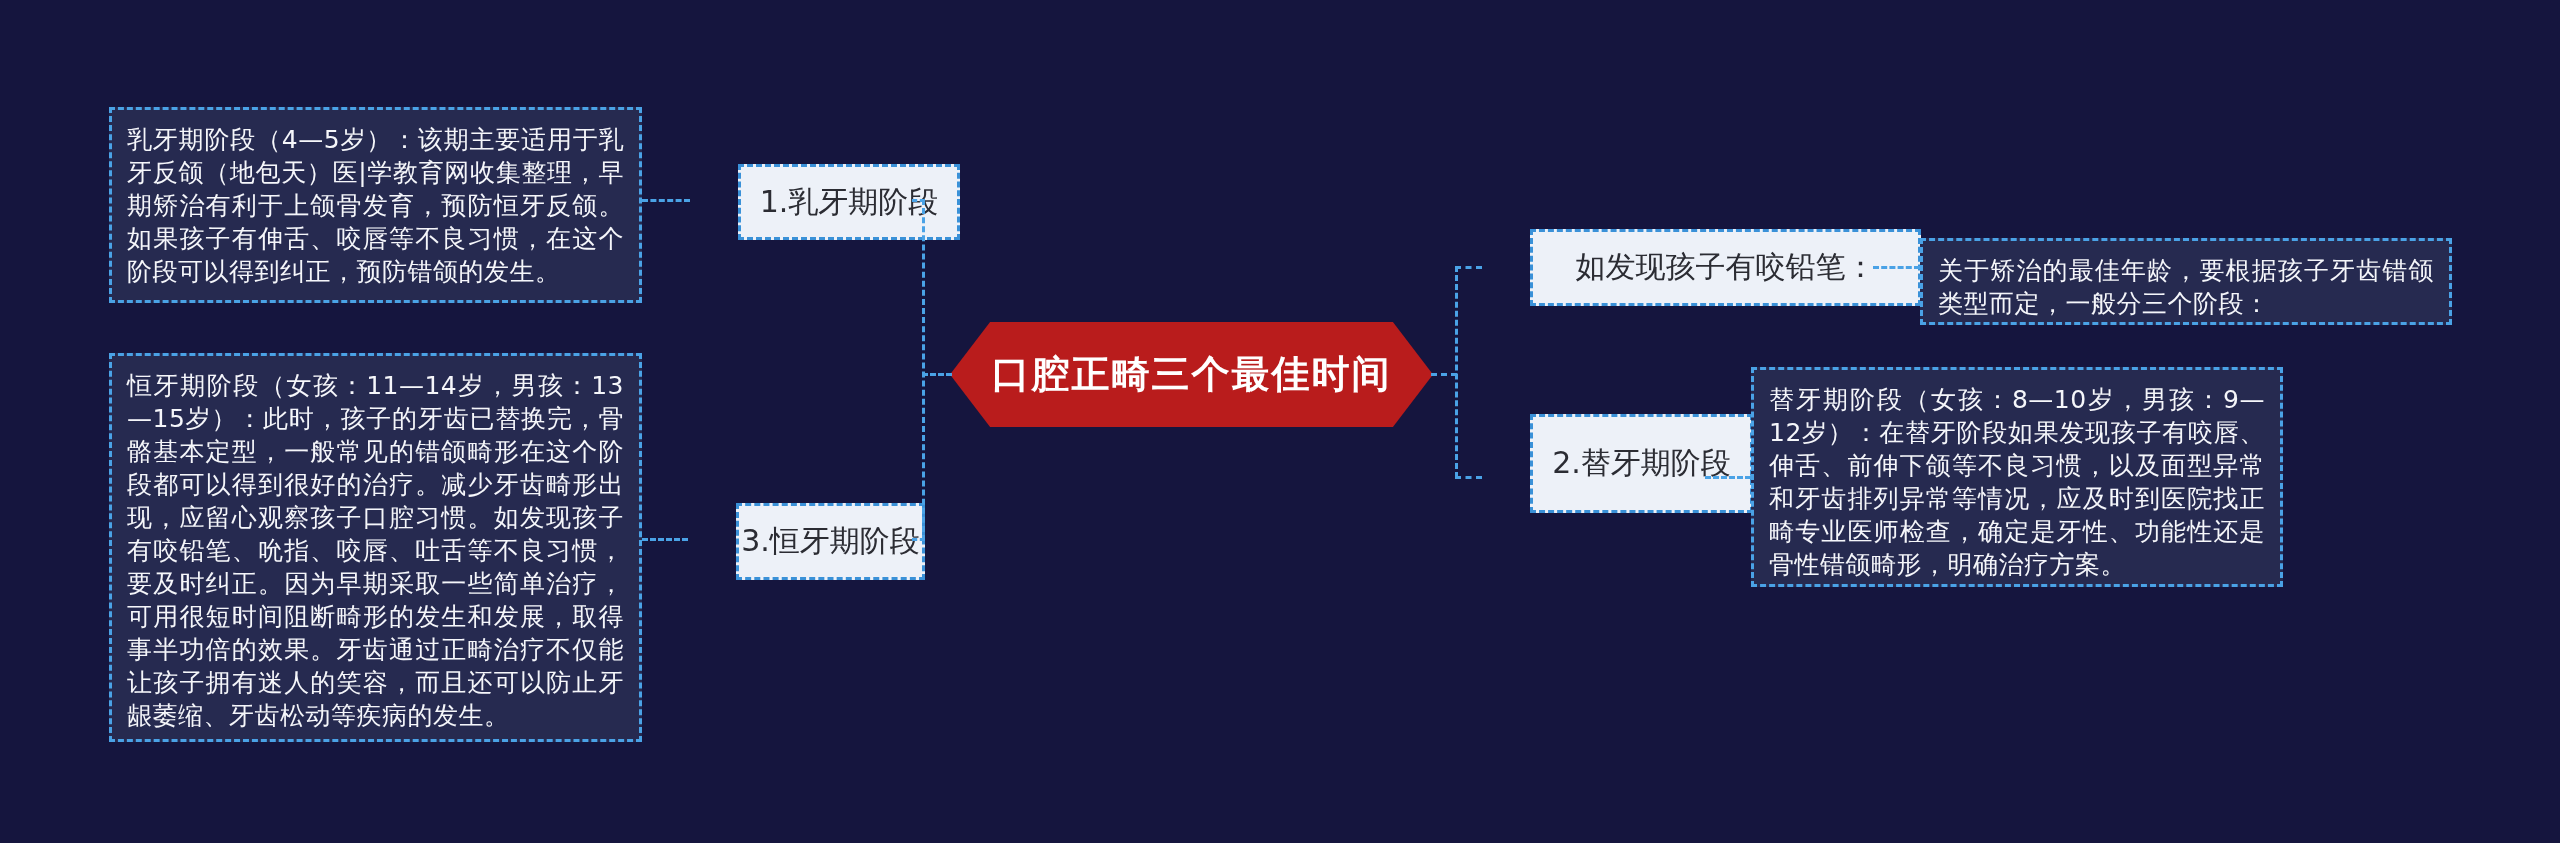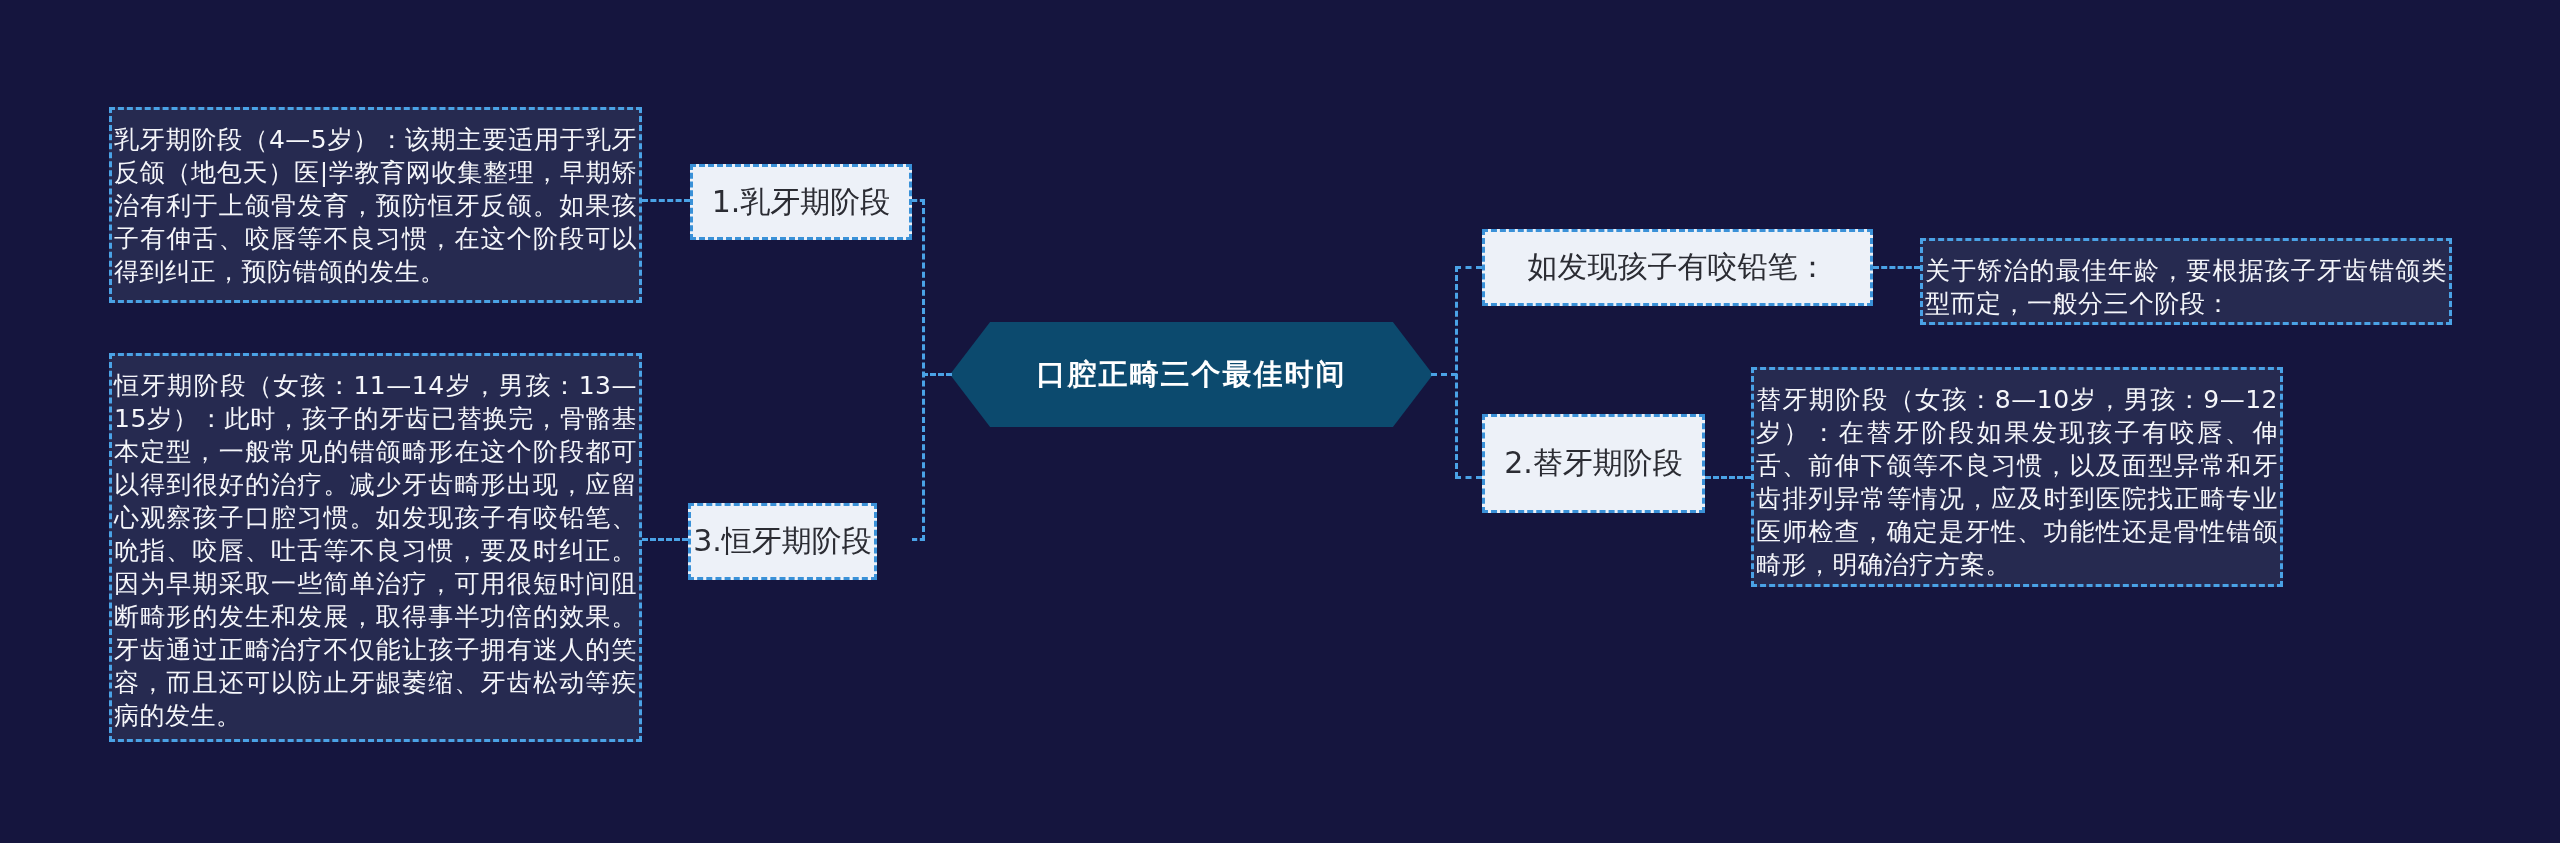--- a/index.html
+++ b/index.html
@@ -7,38 +7,39 @@
     width:2560px;height:843px;position:relative;overflow:hidden;
     background:#15153e;
     font-family:"DejaVu Sans","Liberation Sans",sans-serif;
   }
   .panel{
     position:absolute;box-sizing:border-box;
     background:#262a50;
     border:3px dashed #4aa2e6;
     color:#f5f6fa;
     font-size:25px;line-height:33px;
-    padding:13px 2px;
+    padding:13px 15px;
     letter-spacing:0.5px;
     text-align:justify;
   }
   .node{
     position:absolute;box-sizing:border-box;
     background:#edf1f8;
     border:3px dashed #3a91d8;
     color:#2b2c33;
     font-size:30px;
     display:flex;align-items:center;justify-content:center;
     white-space:nowrap;
+    margin-left:48px;
   }
   .hexagon{
     position:absolute;box-sizing:border-box;
-    background:#0c4a6e;
+    background:#b91c1c;
     color:#ffffff;
-    font-size:29px;font-weight:bold;
+    font-size:38px;font-weight:bold;
     display:flex;align-items:center;justify-content:center;
     clip-path:polygon(0 50%, 8.3% 0, 91.7% 0, 100% 50%, 91.7% 100%, 8.3% 100%);
     white-space:nowrap;
     letter-spacing:2px;
   }
   .hline{
     position:absolute;height:0;border-top:3px dashed #4aa2e6;
   }
   .vline{
     position:absolute;width:0;border-left:3px dashed #4aa2e6;

